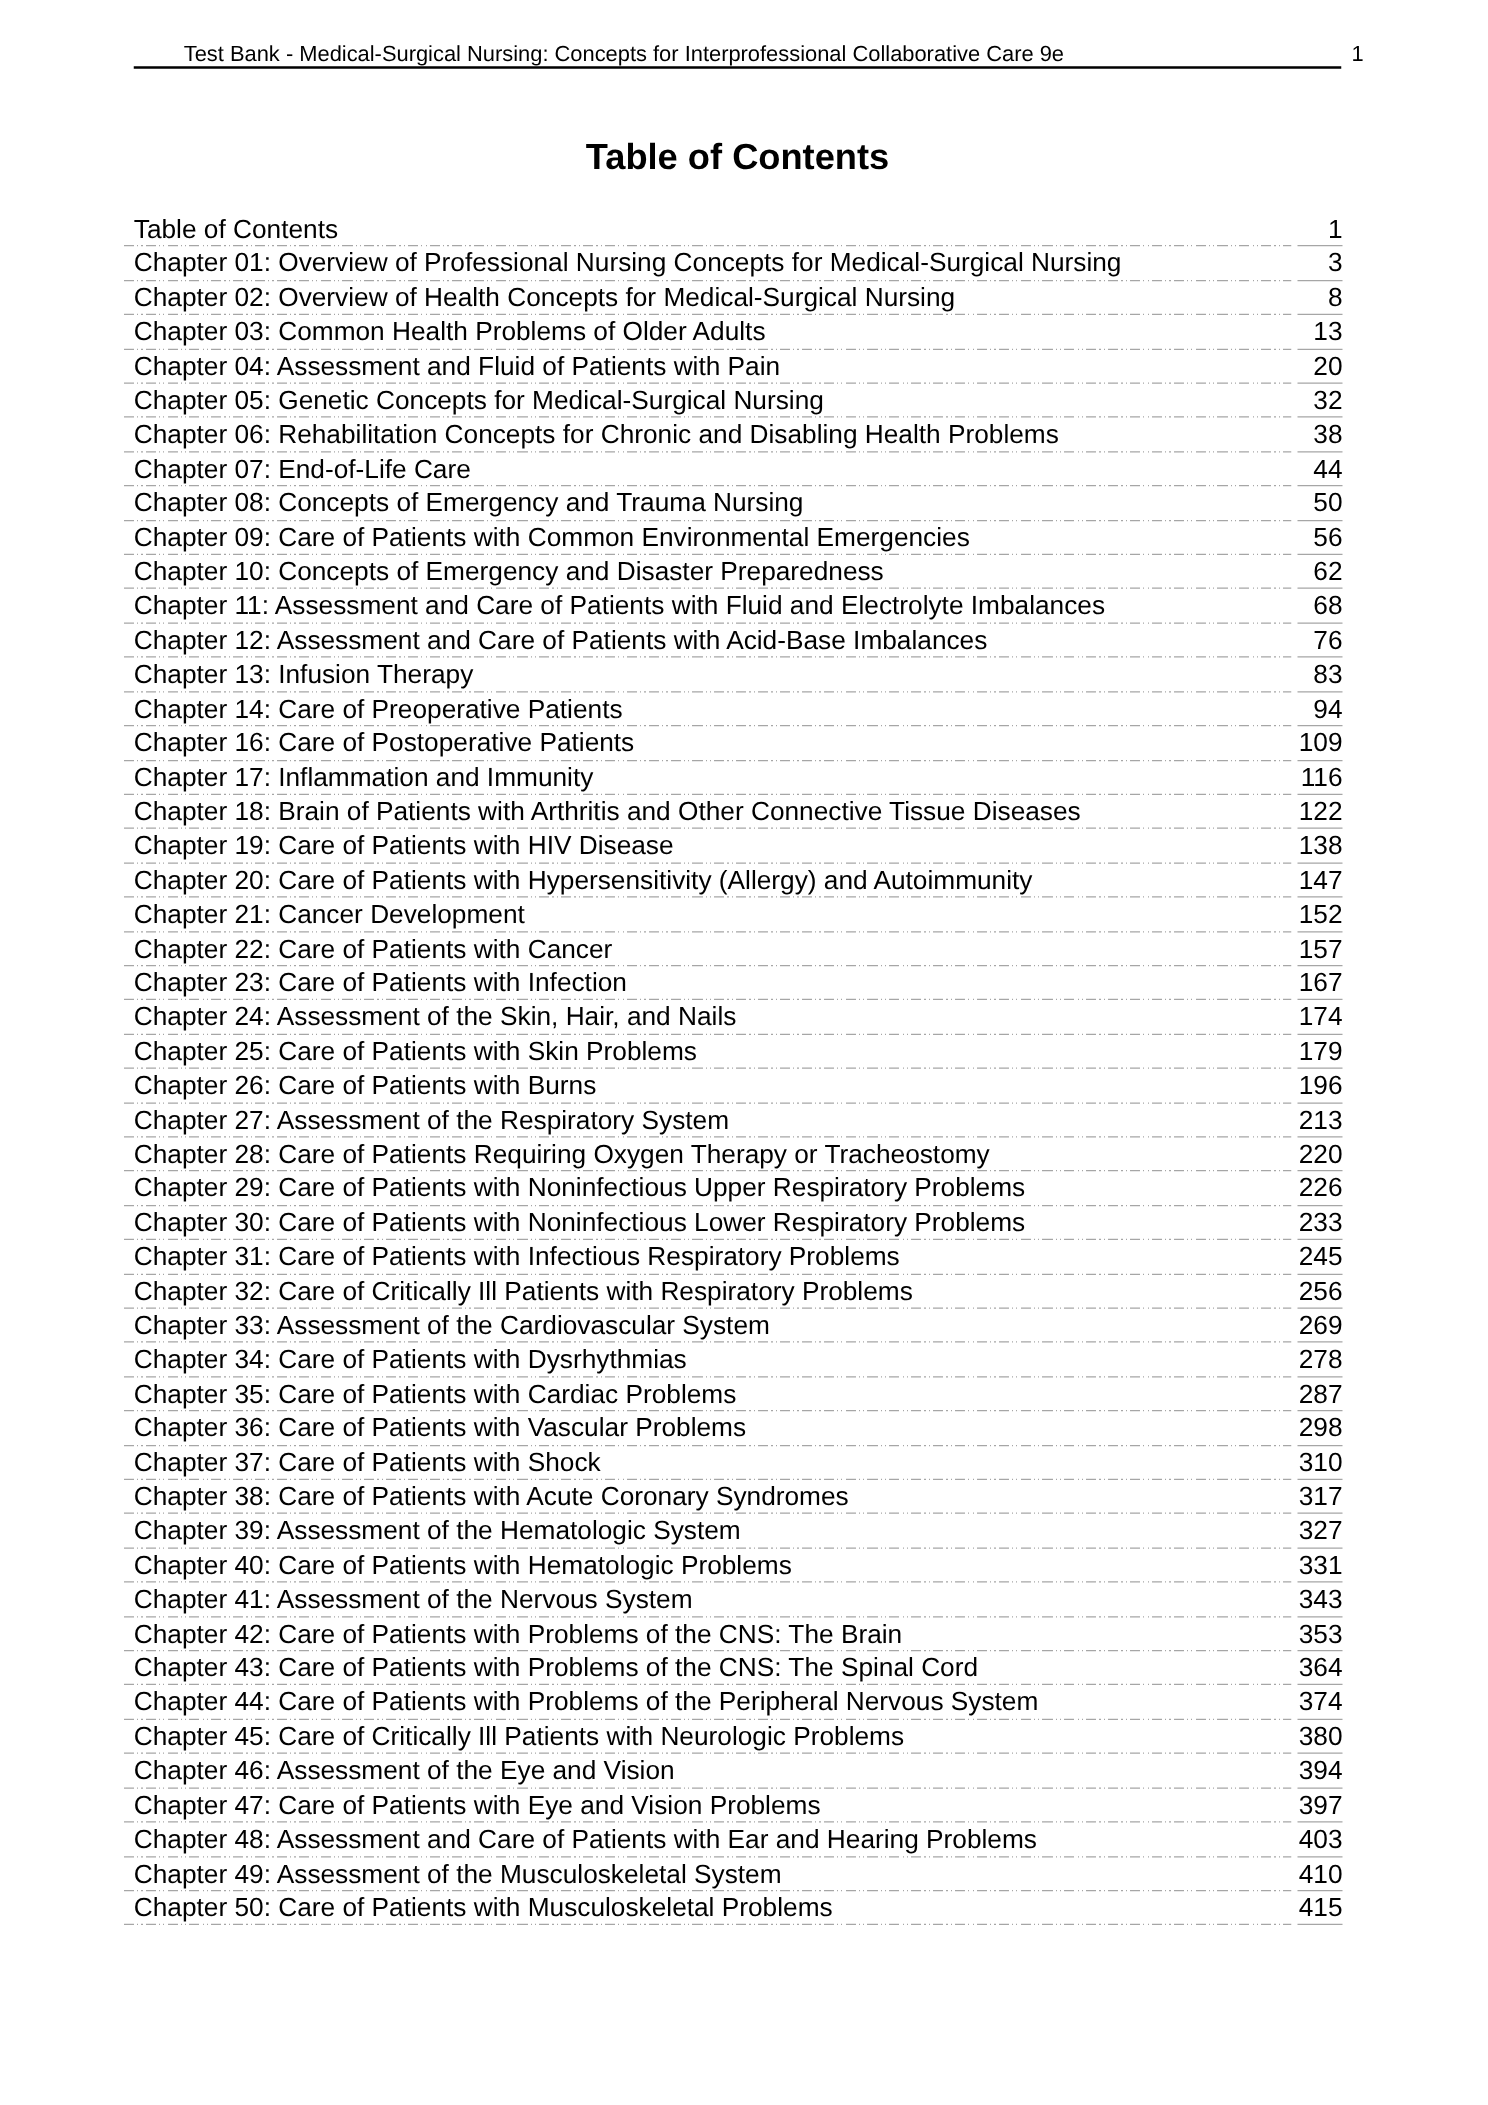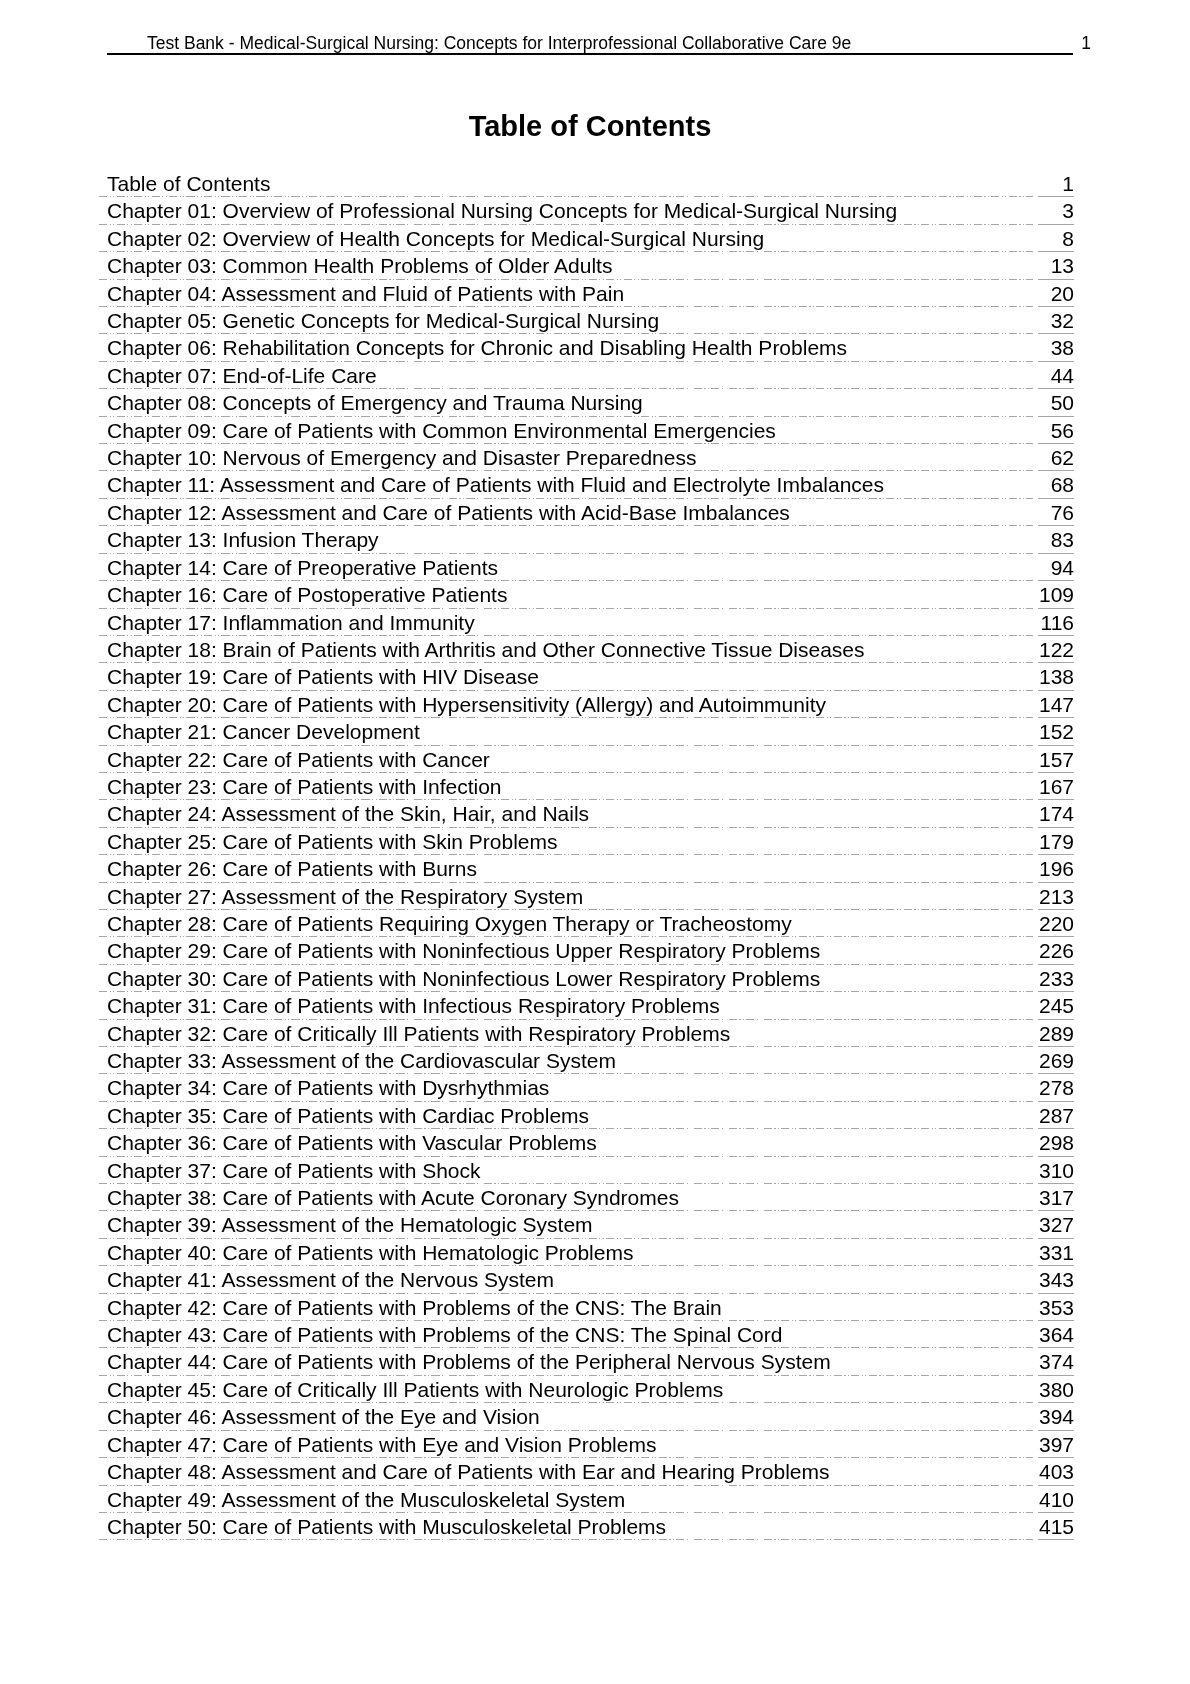--- a/index.html
+++ b/index.html
@@ -137,21 +137,21 @@
     <span class="toc-label">Chapter 08: Concepts of Emergency and Trauma Nursing</span>
     <span class="toc-page">50</span>
   </div>
 
   <div class="toc-row">
     <span class="toc-label">Chapter 09: Care of Patients with Common Environmental Emergencies</span>
     <span class="toc-page">56</span>
   </div>
 
   <div class="toc-row">
-    <span class="toc-label">Chapter 10: Nervous of Emergency and Disaster Preparedness</span>
+    <span class="toc-label">Chapter 10: Concepts of Emergency and Disaster Preparedness</span>
     <span class="toc-page">62</span>
   </div>
 
   <div class="toc-row">
     <span class="toc-label">Chapter 11: Assessment and Care of Patients with Fluid and Electrolyte Imbalances</span>
     <span class="toc-page">68</span>
   </div>
 
   <div class="toc-row">
     <span class="toc-label">Chapter 12: Assessment and Care of Patients with Acid-Base Imbalances</span>
@@ -244,21 +244,21 @@
     <span class="toc-page">233</span>
   </div>
 
   <div class="toc-row">
     <span class="toc-label">Chapter 31: Care of Patients with Infectious Respiratory Problems</span>
     <span class="toc-page">245</span>
   </div>
 
   <div class="toc-row">
     <span class="toc-label">Chapter 32: Care of Critically Ill Patients with Respiratory Problems</span>
-    <span class="toc-page">289</span>
+    <span class="toc-page">256</span>
   </div>
 
   <div class="toc-row">
     <span class="toc-label">Chapter 33: Assessment of the Cardiovascular System</span>
     <span class="toc-page">269</span>
   </div>
 
   <div class="toc-row">
     <span class="toc-label">Chapter 34: Care of Patients with Dysrhythmias</span>
     <span class="toc-page">278</span>

